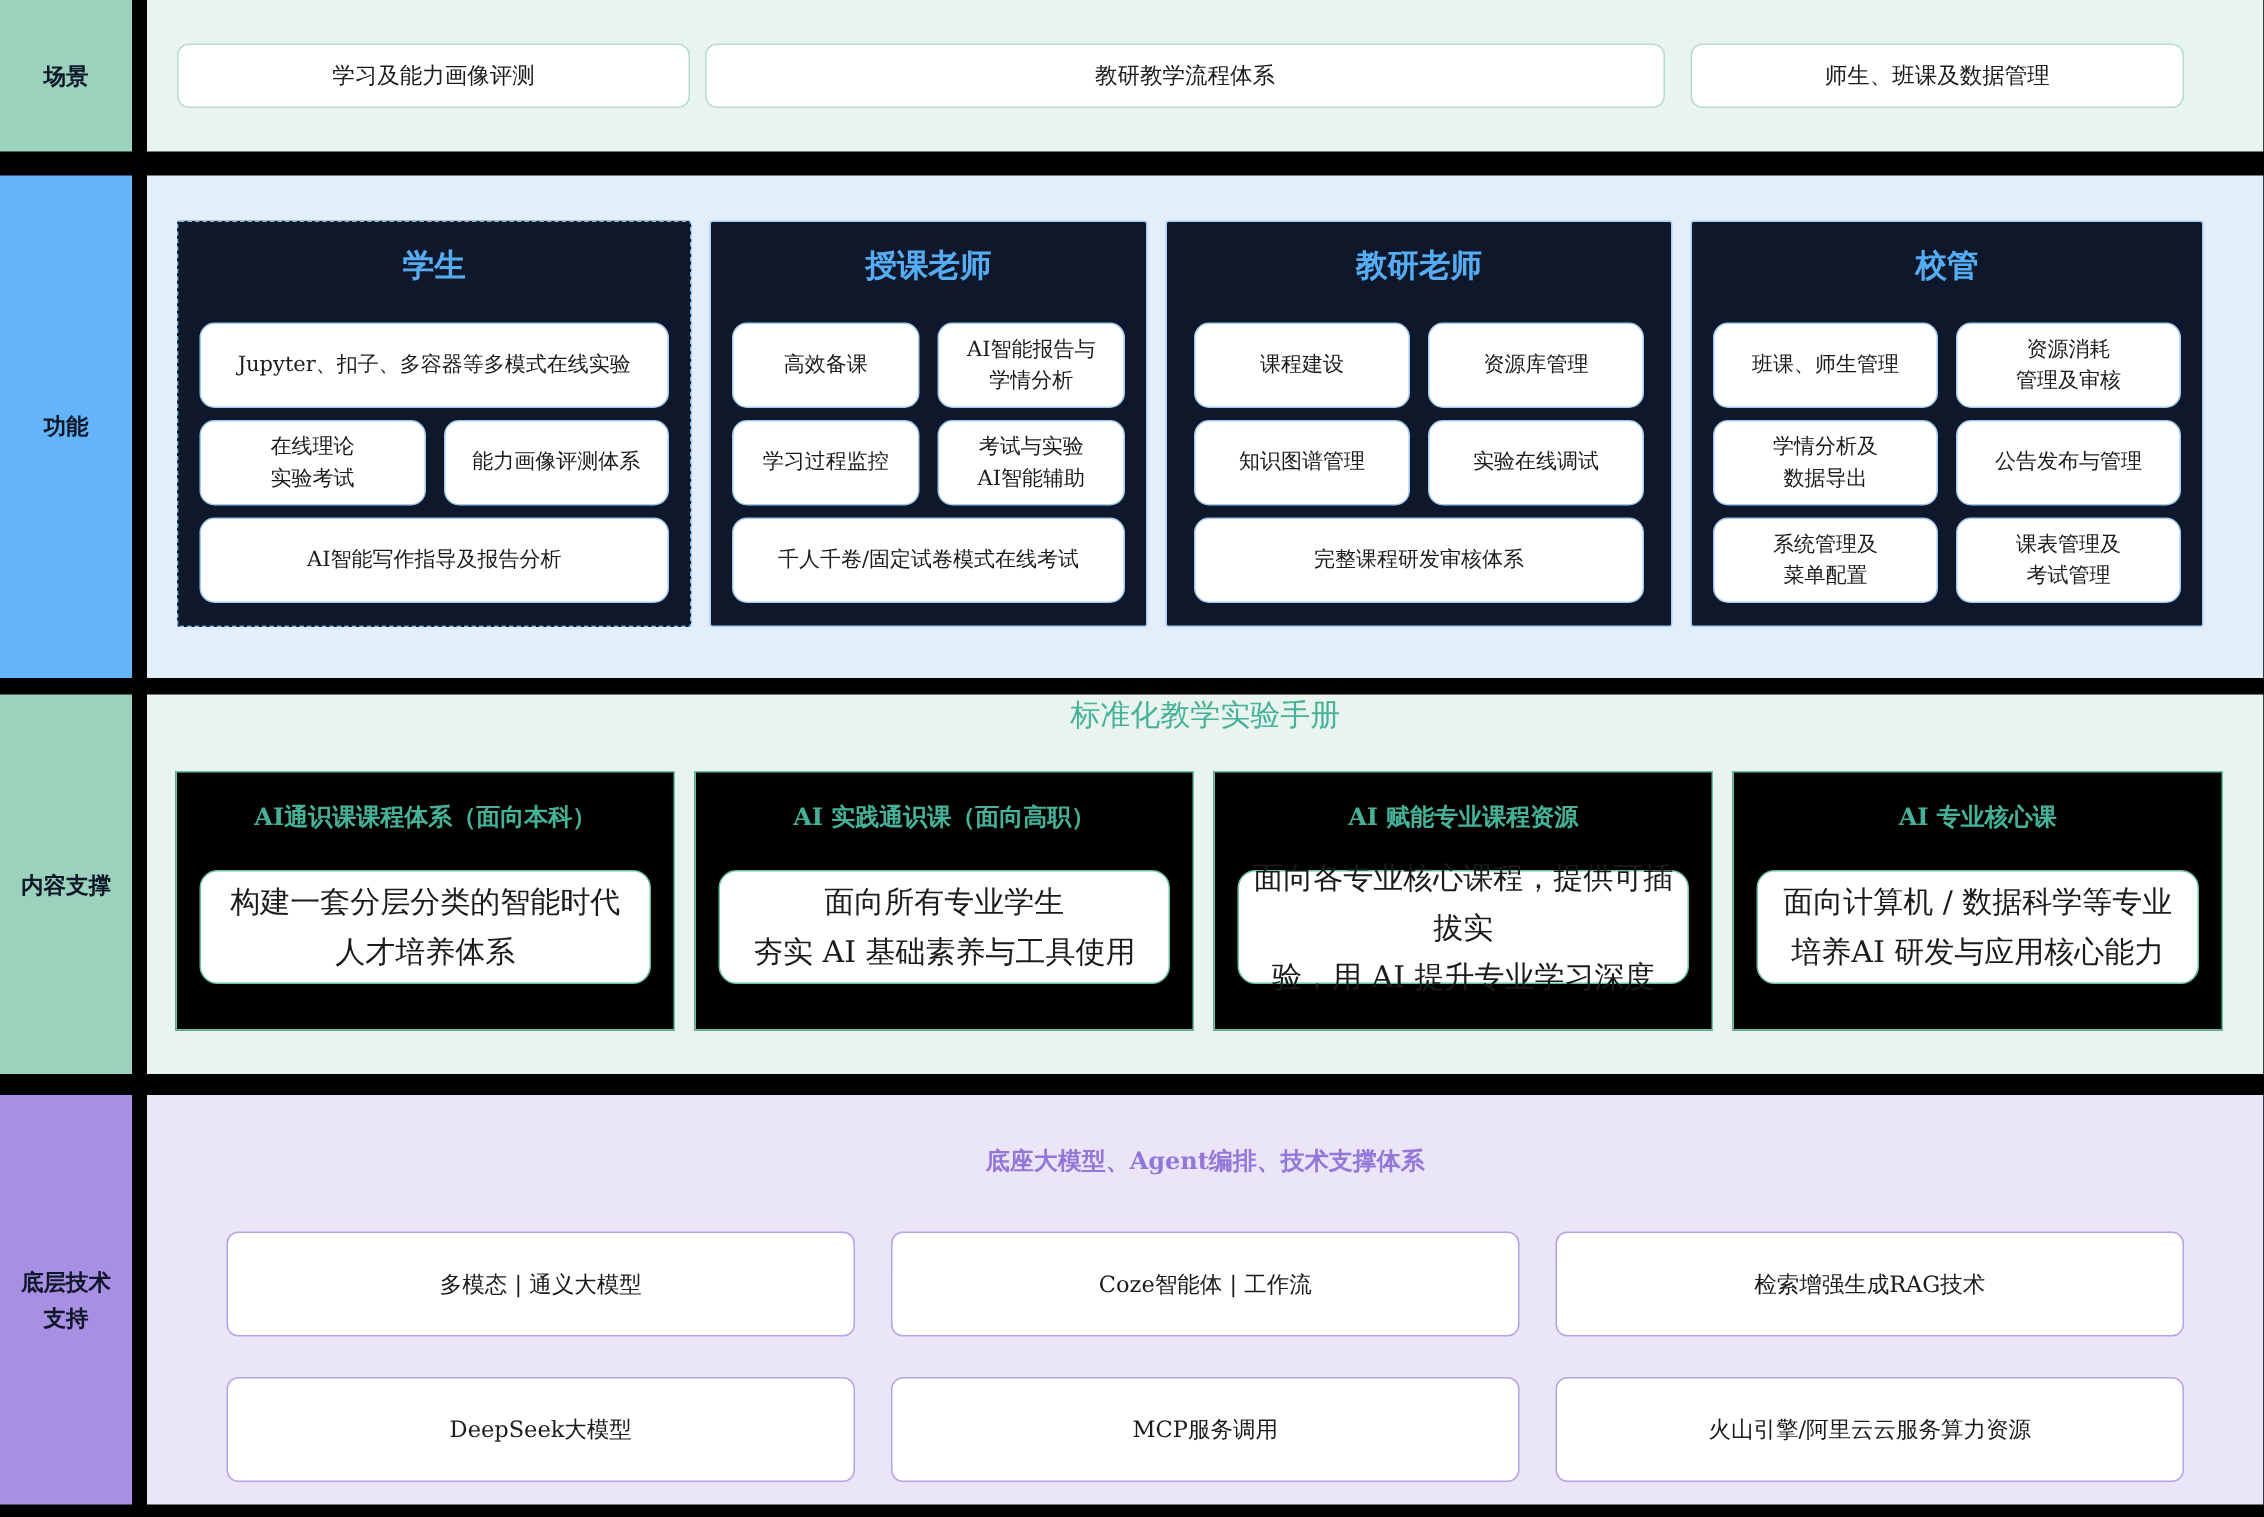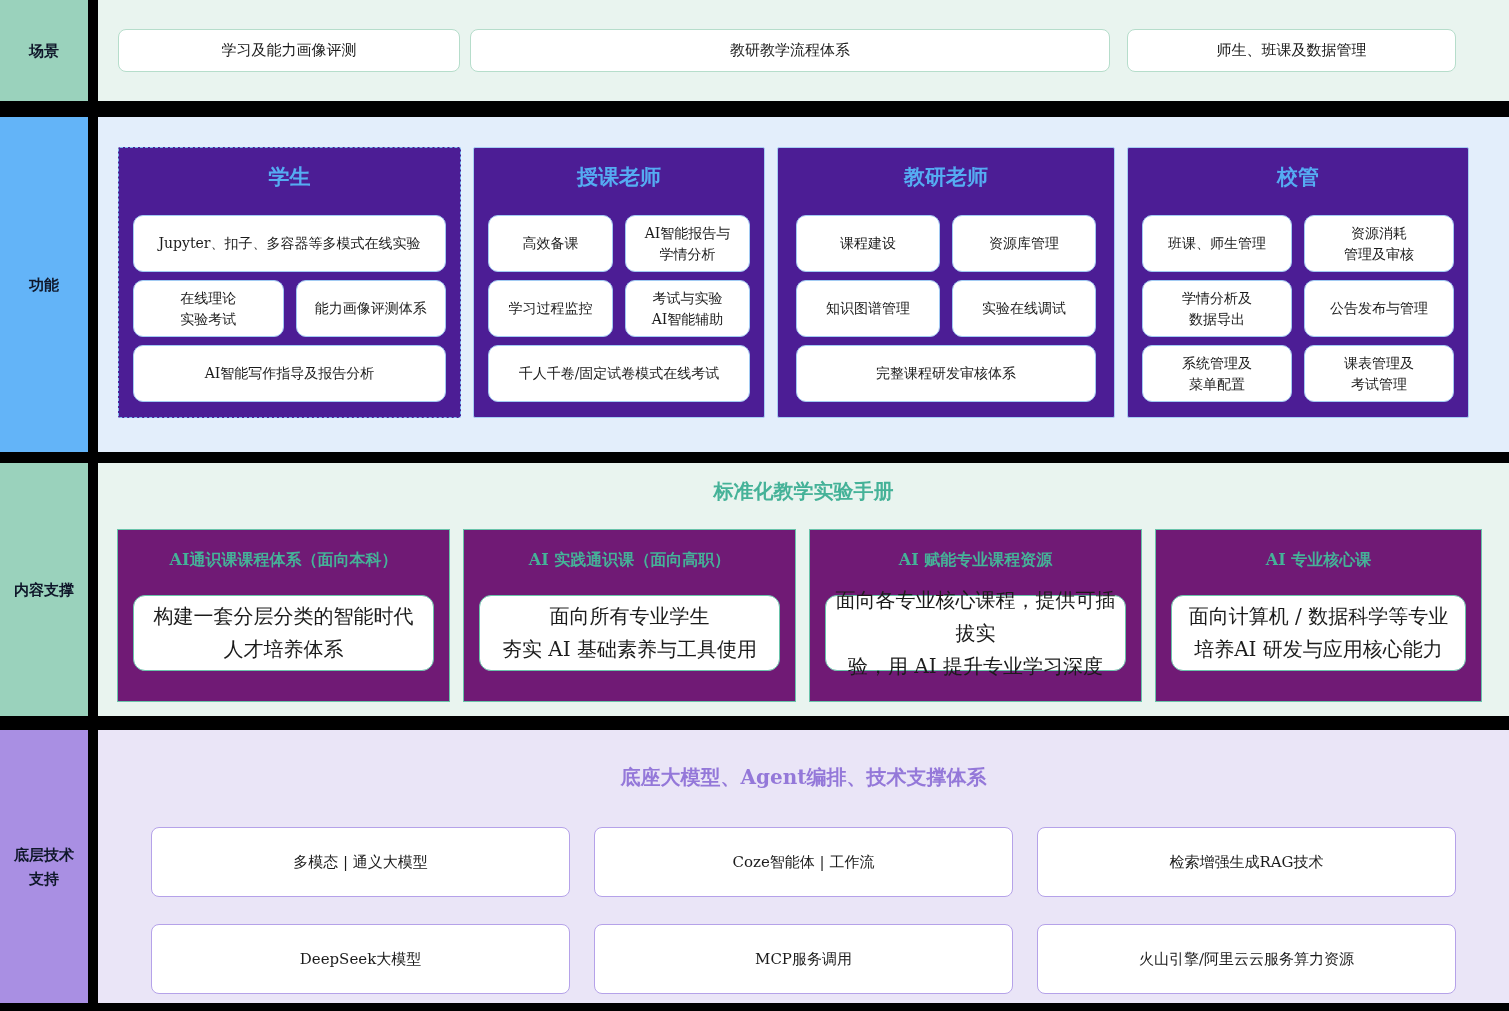--- a/index.html
+++ b/index.html
@@ -40,21 +40,21 @@
   .scene-2 { width: 640px; }
   .scene-3 { width: 329px; margin-left: 7px; }
 
   
   .band2 { height: 335px; margin-bottom: 11px; }
   .band2 .band-content {
     background: #e3eefb;
     display: flex; padding: 30px 0 0 20px; gap: 12px;
   }
   .fgroup {
-    height: 271px; background: #4c1d95;
+    height: 271px; background: #0f172a;
     border: 1px solid #a6cdf3; border-radius: 2px;
     padding: 0 14px;
   }
   .fgroup.dashed { border: 1.5px dashed #7fbdf0; }
   .fg-1 { width: 343px; }
   .fg-2 { width: 292px; }
   .fg-3 { width: 338px; padding: 0 18px; }
   .fg-4 { width: 342px; }
   .ftitle {
     text-align: center; color: #55acf2;
@@ -71,48 +71,47 @@
     text-align: center; font-size: 14px; line-height: 1.45;
     white-space: pre-line; padding: 0 4px;
   }
   .span2 { grid-column: 1 / -1; }
 
   
   .band3 { height: 253px; margin-bottom: 14px; }
   .band3 .band-content { background: #e9f4ef; }
   .ctitle {
     text-align: center; color: #45b298;
-    font-size: 20px; font-weight: bold;
-    padding-top: 15px;
+    font-size: 20px; font-weight: normal;
   }
   .cgroups { display: flex; padding-left: 19px; gap: 13px; margin-top: 24px; }
   .cgroup {
     width: 333px; height: 173px;
-    background: #701a75; border: 1px solid #69c3aa;
+    background: #000000; border: 1px solid #69c3aa;
   }
   .cgroup:last-child { width: 327px; }
   .cgtitle {
     text-align: center; color: #45b298;
     font-weight: bold; font-size: 16px;
     margin: 20px 6px 0;
   }
   .cdesc {
     margin: 24px 15px 0; height: 76px;
     background: #fff; border: 1px solid #69c3aa; border-radius: 12px;
     display: flex; align-items: center; justify-content: center;
     text-align: center; font-size: 20px; line-height: 1.65;
     white-space: pre-line;
   }
 
   
   .band4 { height: 273px; margin-bottom: 8px; }
   .band4 .band-content { background: #eae5f7; }
   .ttitle {
     text-align: center; color: #9478d9;
-    font-size: 20px; font-weight: bold;
+    font-size: 16px; font-weight: bold;
     padding-top: 34px;
   }
   .tgrid {
     display: grid; grid-template-columns: repeat(3, 1fr);
     gap: 27px 24px; padding: 0 53px; margin-top: 36px;
   }
   .titem {
     height: 70px; background: #fff;
     border: 1px solid #b5a2e9; border-radius: 8px;
     display: flex; align-items: center; justify-content: center;

